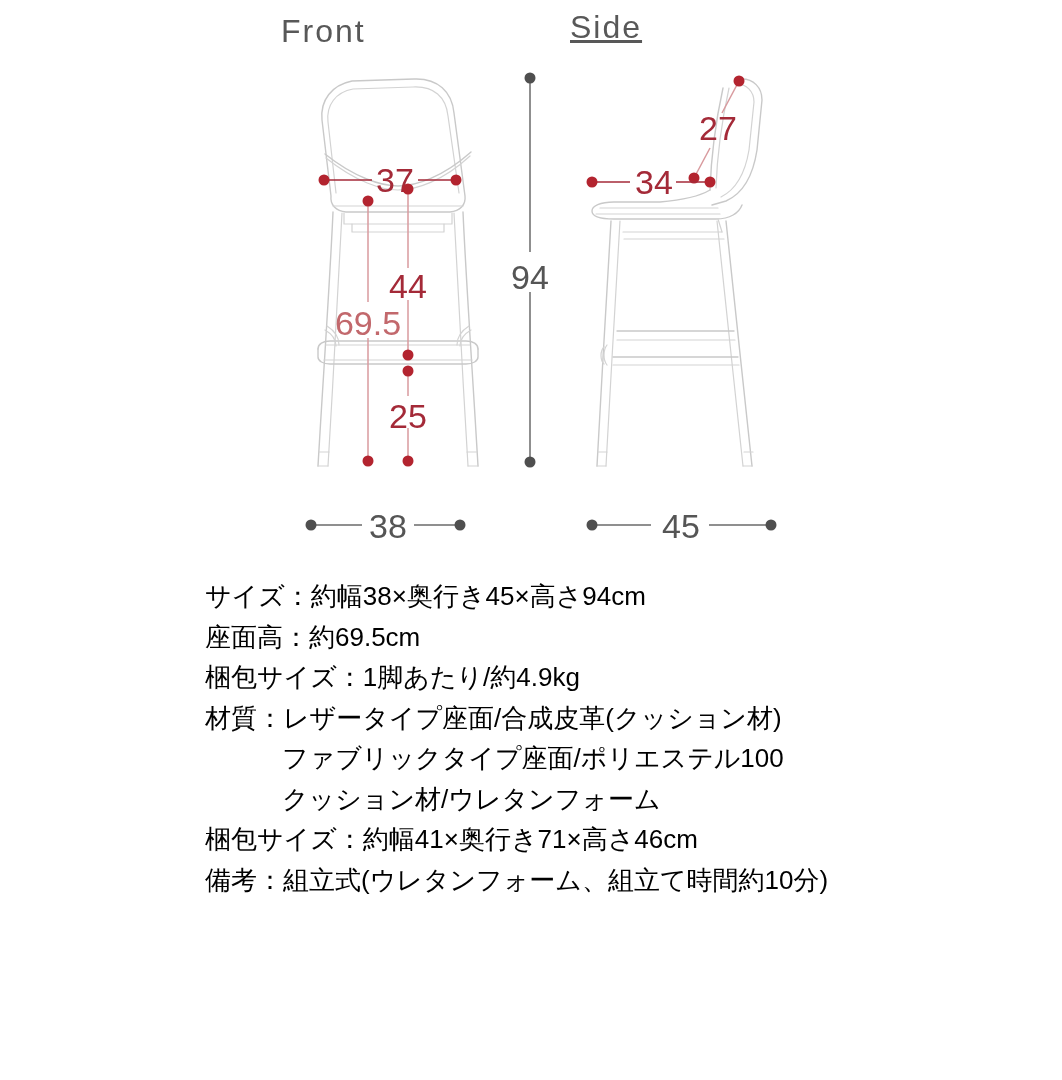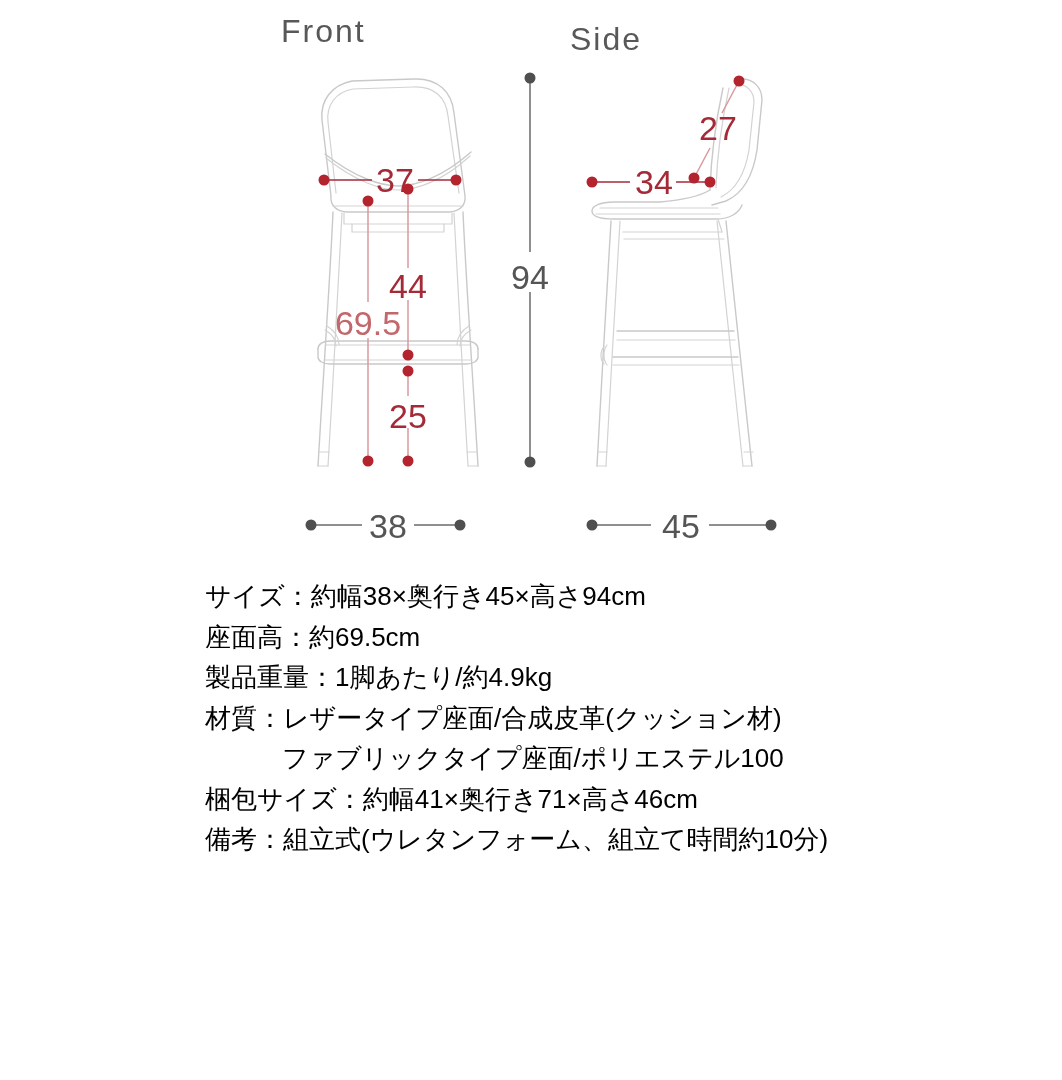--- a/index.html
+++ b/index.html
@@ -26,21 +26,21 @@
   .view-title {
     position: absolute;
     font-family: "Liberation Sans", "DejaVu Sans", sans-serif;
     font-size: 32px;
     font-weight: 400;
     color: #585858;
     letter-spacing: 2px;
     white-space: nowrap;
   }
   #title-front { left: 281px; top: 13px; }
-  #title-side  { left: 570px; top: 21px; }
+  #title-side  { left: 570px; top: 9px; text-decoration: underline; }
 
   
   #drawing {
     position: absolute;
     left: 0;
     top: 0;
     width: 1062px;
     height: 560px;
   }
 
@@ -251,20 +251,21 @@
       <circle class="axdot" cx="592" cy="525" r="5.5"></circle>
       <circle class="axdot" cx="771" cy="525" r="5.5"></circle>
       <text class="axtxt" x="681" y="538" text-anchor="middle">45</text>
     </g>
 
   </svg>
 
   <div id="spec-block">
     <div class="spec-line">サイズ：約幅38×奥行き45×高さ94cm</div>
     <div class="spec-line">座面高：約69.5cm</div>
-    <div class="spec-line">製品重量：1脚あたり/約4.9kg</div>
+    <div class="spec-line">梱包サイズ：1脚あたり/約4.9kg</div>
     <div class="spec-line">材質：レザータイプ座面/合成皮革(クッション材)</div>
     <div class="spec-line indent">ファブリックタイプ座面/ポリエステル100</div>
+    <div class="spec-line indent">クッション材/ウレタンフォーム</div>
     <div class="spec-line">梱包サイズ：約幅41×奥行き71×高さ46cm</div>
     <div class="spec-line">備考：組立式(ウレタンフォーム、組立て時間約10分)</div>
   </div>
 
 </div>
 
 </body></html>

